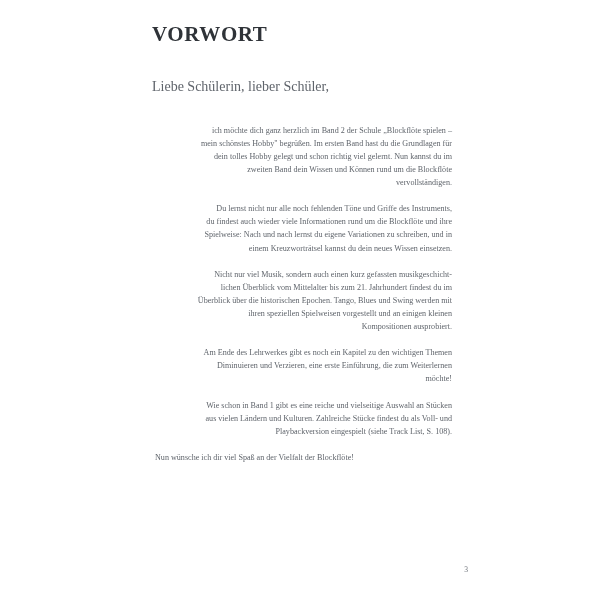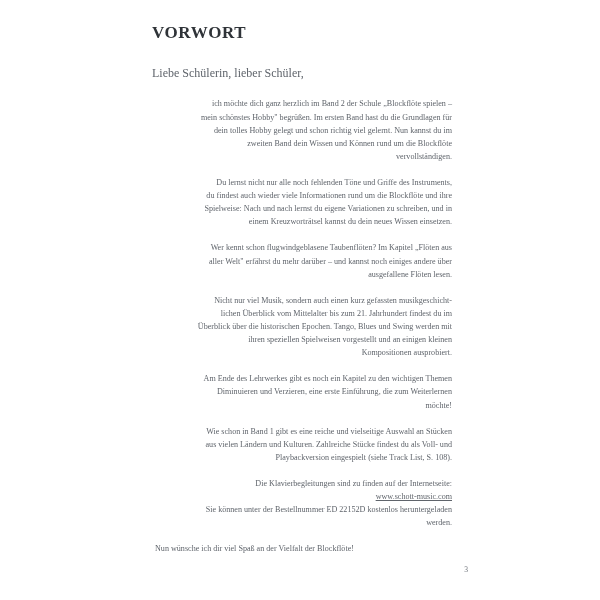--- a/index.html
+++ b/index.html
@@ -26,32 +26,32 @@
 
   .content {
     position: absolute;
     left: 152px;
     top: 24px;
     width: 300px;
   }
 
   .page-title {
     font-family: "Liberation Serif", "DejaVu Serif", serif;
-    font-size: 17px;
+    font-size: 21px;
     font-weight: bold;
     letter-spacing: 0.6px;
     color: #2f3338;
-    margin: 0 0 23px 0;
+    margin: 0 0 31px 0;
     line-height: 1;
   }
 
   .salutation {
-    font-size: 12px;
+    font-size: 14px;
     line-height: 1.62;
-    margin: 0 0 14px 0;
+    margin: 0 0 25px 0;
     color: #5f646b;
   }
 
   .para {
     font-size: 8.1px;
     line-height: 1.62;
     margin: 0 0 13px 0;
     color: #5f646b;
     text-align: right;
     white-space: pre-line;
@@ -100,40 +100,35 @@
 mein schönstes Hobby" begrüßen. Im ersten Band hast du die Grundlagen für
 dein tolles Hobby gelegt und schon richtig viel gelernt. Nun kannst du im
 zweiten Band dein Wissen und Können rund um die Blockflöte
 vervollständigen.</p>
 
     <p class="para">Du lernst nicht nur alle noch fehlenden Töne und Griffe des Instruments,
 du findest auch wieder viele Informationen rund um die Blockflöte und ihre
 Spielweise: Nach und nach lernst du eigene Variationen zu schreiben, und in
 einem Kreuzworträtsel kannst du dein neues Wissen einsetzen.</p>
 
-    <p class="para">Wer kennt schon flugwindgeblasene Taubenflöten? Im Kapitel „Flöten aus
-aller Welt" erfährst du mehr darüber – und kannst noch einiges andere über
-ausgefallene Flöten lesen.</p>
 
     <p class="para">Nicht nur viel Musik, sondern auch einen kurz gefassten musikgeschicht-
 lichen Überblick vom Mittelalter bis zum 21. Jahrhundert findest du im
 Überblick über die historischen Epochen. Tango, Blues und Swing werden mit
 ihren speziellen Spielweisen vorgestellt und an einigen kleinen
 Kompositionen ausprobiert.</p>
 
     <p class="para">Am Ende des Lehrwerkes gibt es noch ein Kapitel zu den wichtigen Themen
 Diminuieren und Verzieren, eine erste Einführung, die zum Weiterlernen
 möchte!</p>
 
     <p class="para">Wie schon in Band 1 gibt es eine reiche und vielseitige Auswahl an Stücken
 aus vielen Ländern und Kulturen. Zahlreiche Stücke findest du als Voll- und
 Playbackversion eingespielt (siehe Track List, S. 108).</p>
 
-    <p class="para"><span>Die Klavierbegleitungen sind zu finden auf der Internetseite:</span><br><a class="link-line" href="#">www.schott-music.com</a><br><span>Sie können unter der Bestellnummer ED 22152D kostenlos heruntergeladen
-werden.</span></p>
 
 
     <p class="closing">Nun wünsche ich dir viel Spaß an der Vielfalt der Blockflöte!</p>
 
   </div>
 
   <div class="page-number">3</div>
 </div>
 
 </body></html>

